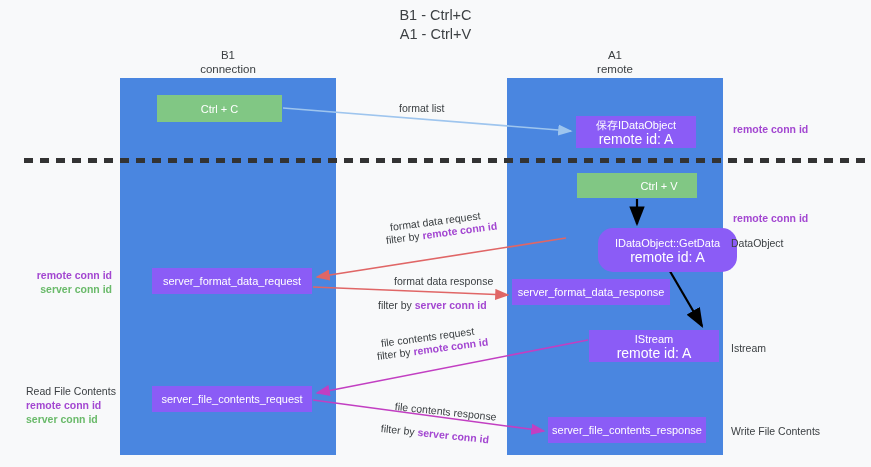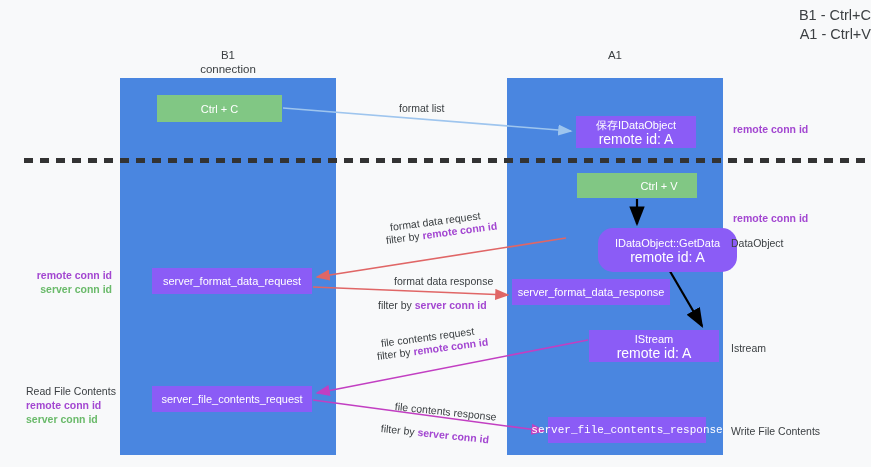--- a/index.html
+++ b/index.html
@@ -12,21 +12,21 @@
     position: relative;
     font-family: "Liberation Sans", sans-serif;
     overflow: hidden;
   }
   #stage { position: absolute; inset: 0; }
 
   
   .title-block {
     position: absolute;
     left: 0; top: 6px; width: 871px;
-    text-align: right;
+    text-align: center;
     font-size: 14.5px;
     color: #3c4043;
     line-height: 19px;
   }
   .col-head {
     position: absolute;
     text-align: center;
     font-size: 11.5px;
     color: #3c4043;
     line-height: 14px;
@@ -67,21 +67,21 @@
   .orange { background: #8b5cf6; }
 
   #n-ctrlc   { left: 157px; top: 95px;  width: 125px; height: 27px; }
   #n-save    { left: 576px; top: 116px; width: 120px; height: 32px; }
   #n-ctrlv   { left: 577px; top: 173px; width: 120px; height: 25px; padding-left: 44px; }
   #n-getdata { left: 598px; top: 228px; width: 139px; height: 44px; border-radius: 15px; }
   #n-sfdreq  { left: 152px; top: 268px; width: 160px; height: 26px; }
   #n-sfdres  { left: 512px; top: 279px; width: 158px; height: 26px; }
   #n-istream { left: 589px; top: 330px; width: 130px; height: 32px; }
   #n-sfcreq  { left: 152px; top: 386px; width: 160px; height: 26px; }
-  #n-sfcres  { left: 548px; top: 417px; width: 158px; height: 26px; font-family: Liberation Mono, monospace; }
+  #n-sfcres  { left: 548px; top: 417px; width: 158px; height: 26px; }
 
   
   .edge-label {
     position: absolute;
     font-size: 10.5px;
     color: #3c4043;
     white-space: nowrap;
     z-index: 7;
   }
   .edge-label .hl-remote { color: #a347d1; font-weight: bold; }
@@ -129,20 +129,21 @@
     <div>B1 - Ctrl+C</div>
     <div>A1 - Ctrl+V</div>
   </div>
 
   <div class="col-head" id="head-b1">
     <div>B1</div>
     <div>connection</div>
   </div>
   <div class="col-head" id="head-a1">
     <div>A1</div>
+    <div>remote</div>
   </div>
 
   <div class="lane" id="lane-b1"></div>
   <div class="lane" id="lane-a1"></div>
 
   <div id="divider"></div>
 
   <svg id="wires">
     <defs>
       <marker id="ah-blue" markerWidth="9" markerHeight="7" refX="8" refY="3.5" orient="auto">

